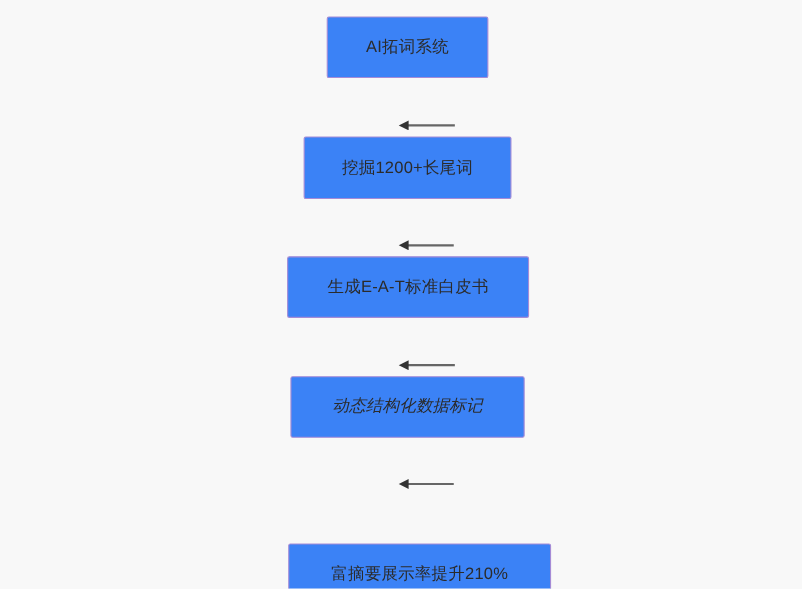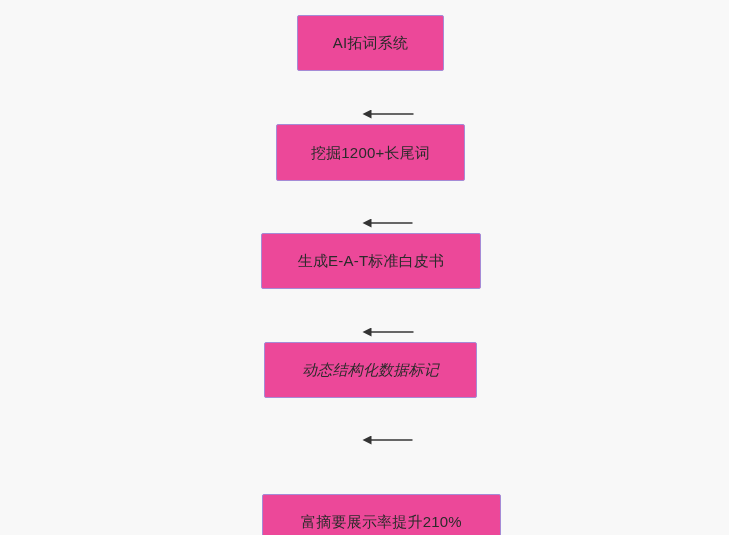--- a/index.html
+++ b/index.html
@@ -25,21 +25,21 @@
     left: 0;
     top: 0;
     width: 729px;
     height: 535px;
     pointer-events: none;
   }
 
   .node {
     position: absolute;
     box-sizing: border-box;
-    background: #ec4899;
+    background: #3b82f6;
     border: 1.6px solid #a58bd6;
     border-radius: 2px;
     display: flex;
     align-items: center;
     justify-content: center;
   }
 
   .node-label {
     font-size: 15px;
     line-height: 1.2;

